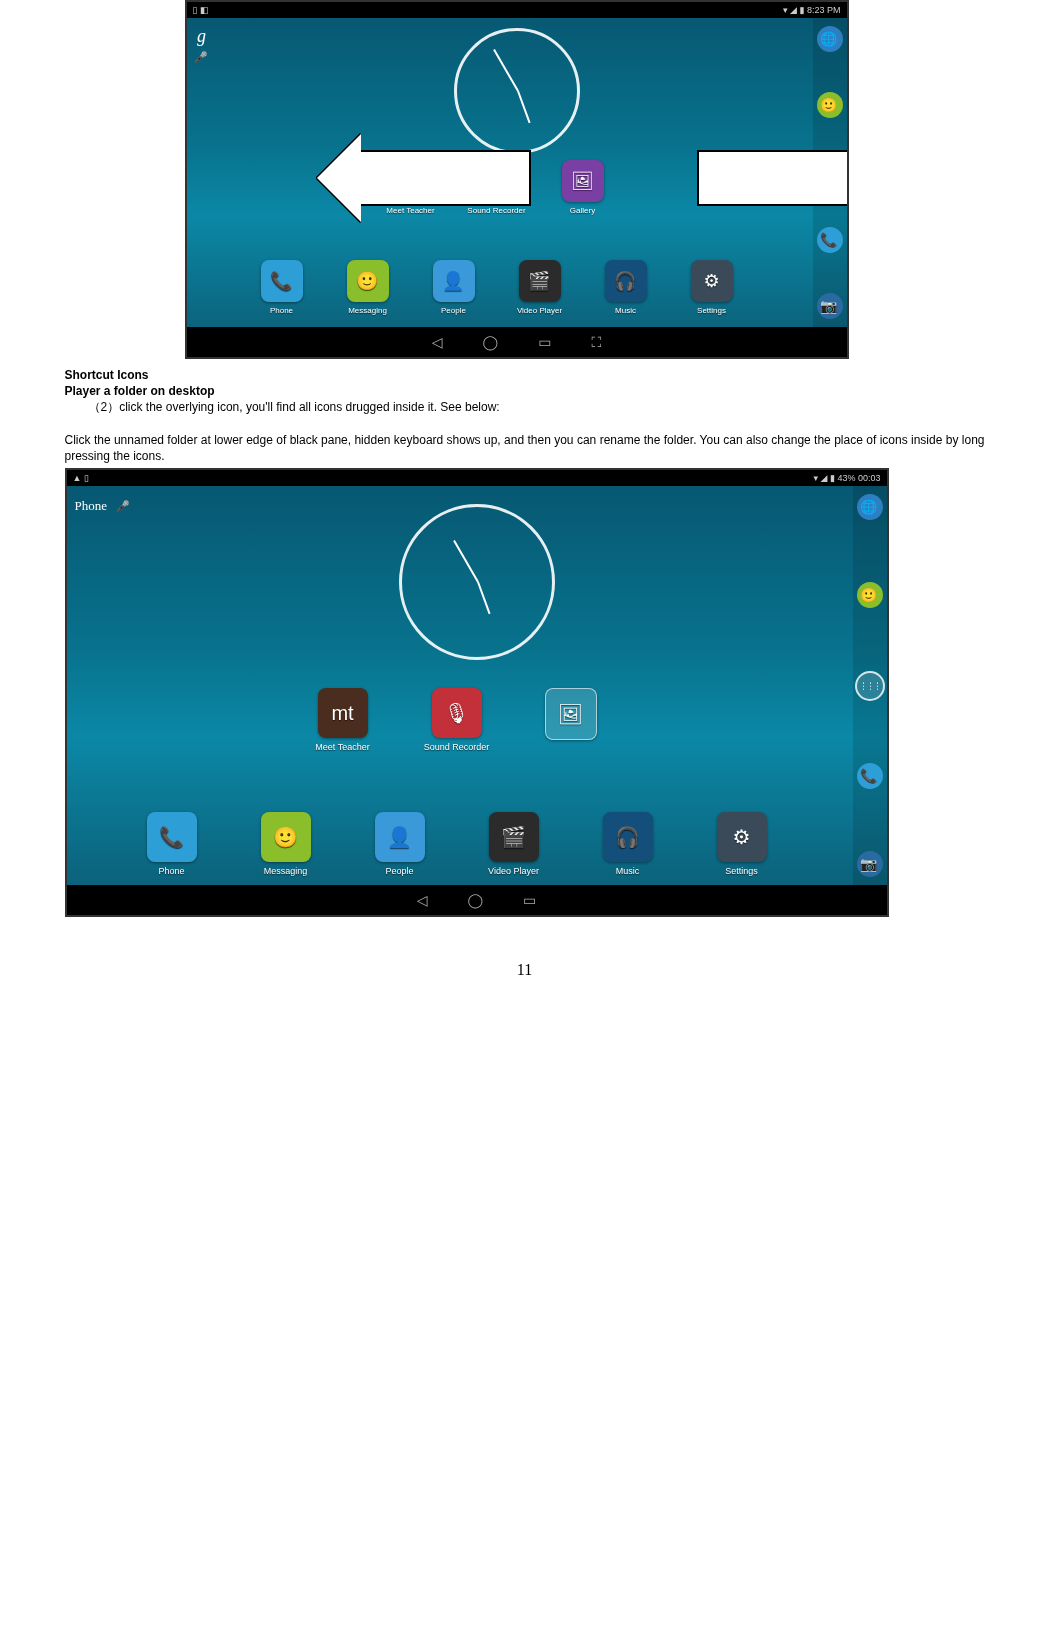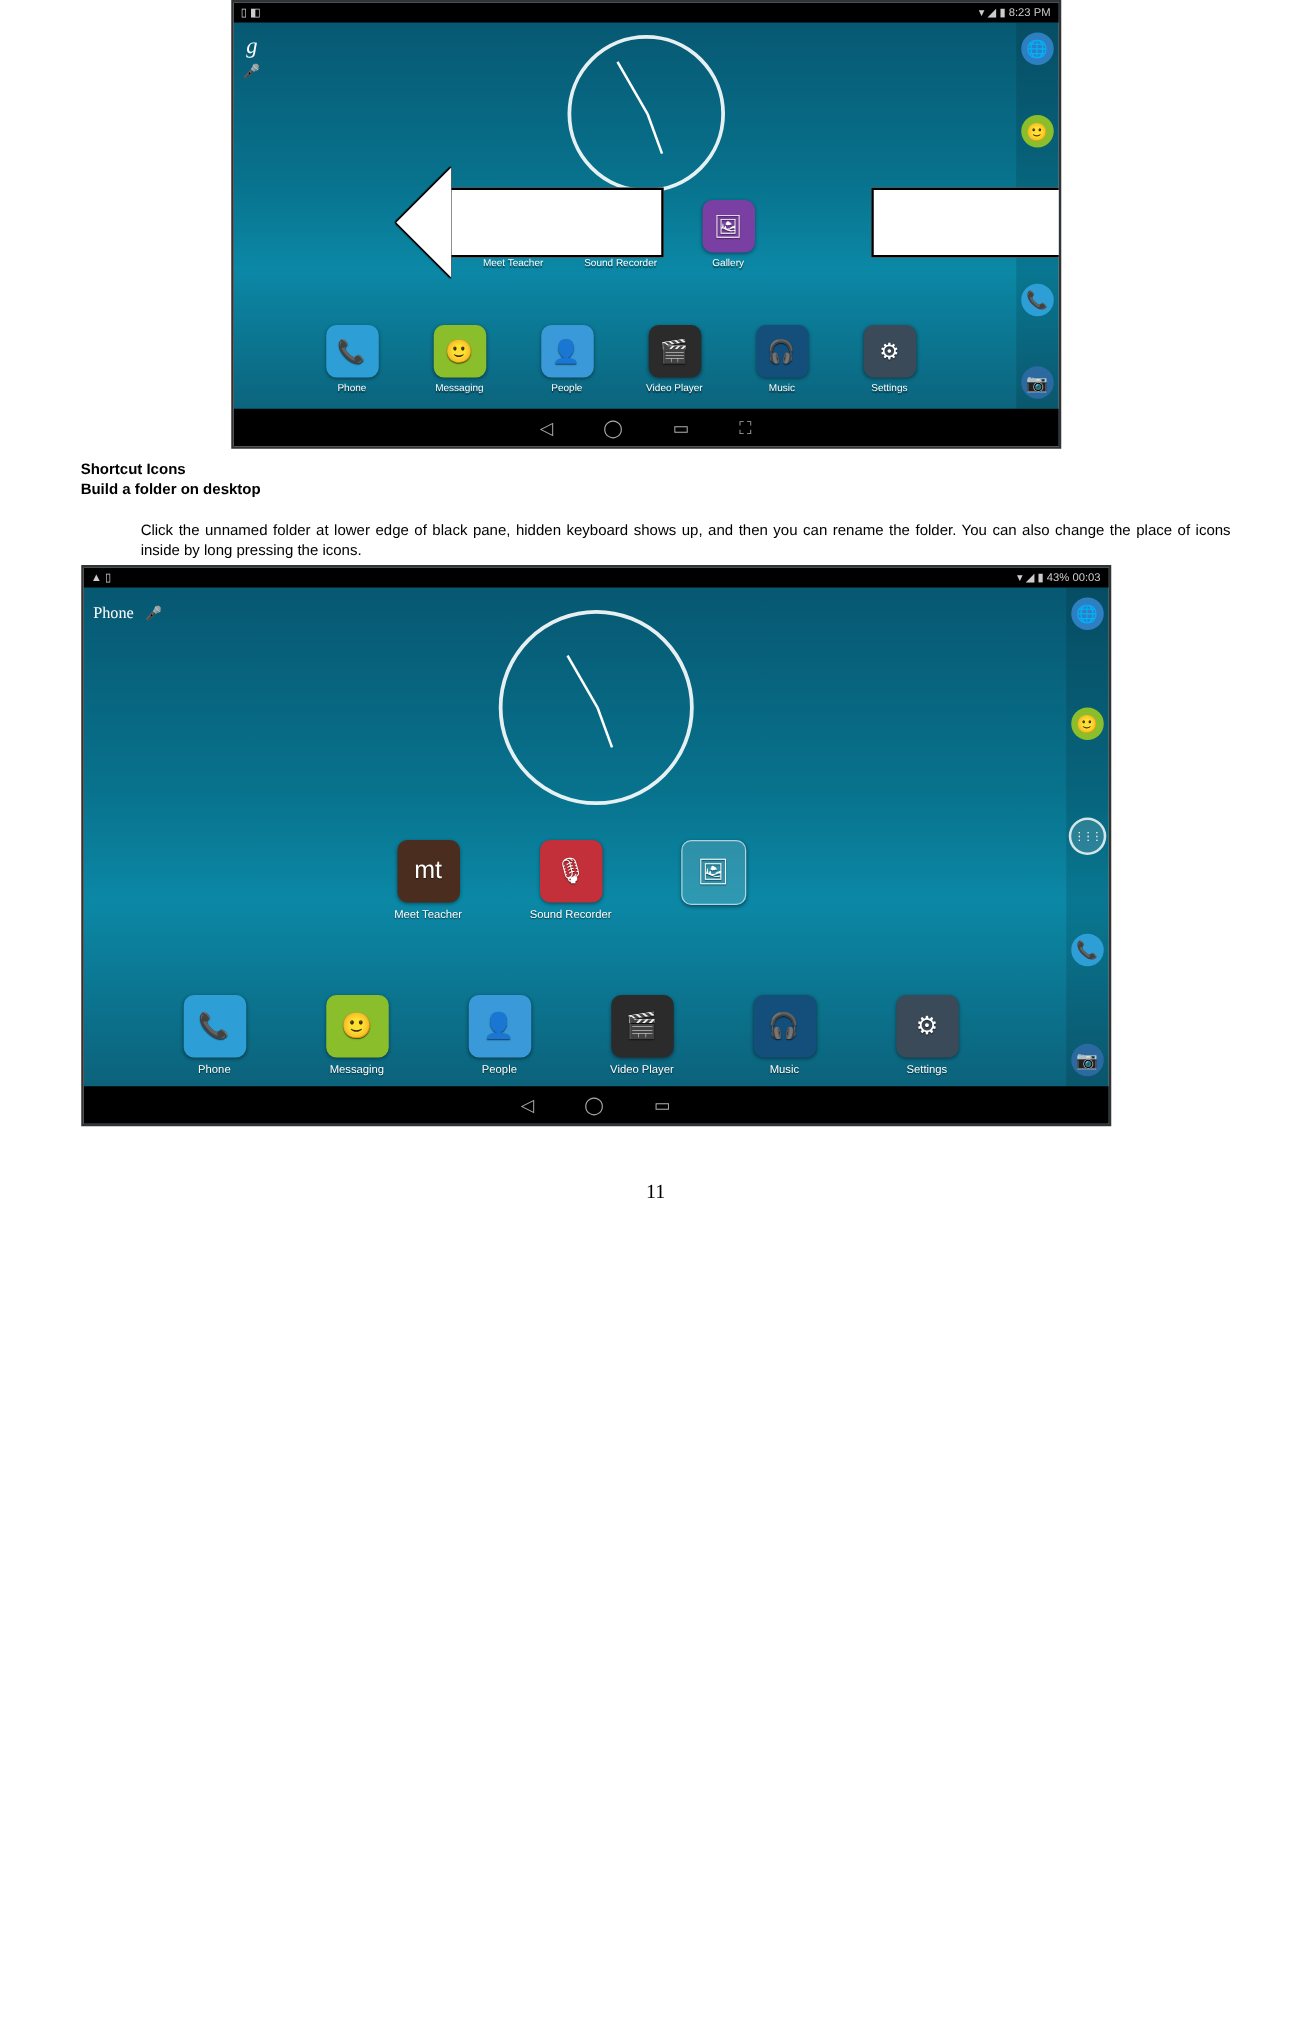--- a/index.html
+++ b/index.html
@@ -99,21 +99,21 @@
     border-bottom:44px solid transparent;
   }
   .arrow-head-l {
     left:130px;
     border-right:44px solid #fff;
     filter: drop-shadow(-1px 0 0 #000) drop-shadow(0 -1px 0 #000) drop-shadow(0 1px 0 #000);
   }
   .doc-text { font-size:12px; line-height:1.35; }
   .bold { font-weight:bold; }
   .indent { padding-left:24px; }
-  .justify { text-align:justify;margin-left:48px; }
+  .justify { text-align:justify; }
   .pagenum {
     position:absolute; bottom:6px; left:0; right:0;
     text-align:center; font-size:16px; font-family: "Times New Roman", serif;
   }
 </style>
 </head>
 <body>
 
 <div class="page">
 
@@ -187,21 +187,24 @@
       </div>
 
     <div class="white-arrow arrow-body-l"></div>
     <div class="arrow-head arrow-head-l"></div>
     <div class="white-arrow arrow-body-r"></div>
 
   </div>
 
   <div class="doc-text">
     <div class="bold">Shortcut Icons</div>
-    <div class="bold">Build a folder on desktop</div>
+    <div class="bold">Player a folder on desktop</div>
+    <div class="indent">
+      <span>（2）</span><span>click the overlying icon, you'll find all icons drugged inside it. See below:</span>
+    </div>
     <br>
     <div class="justify">Click the unnamed folder at lower edge of black pane, hidden keyboard shows up, and then you can rename the folder. You can also change the place of icons inside by long pressing the icons.</div>
   </div>
 
   <div class="screenshot ss2" style="margin-top:4px;">
     <div class="statusbar">
       <span>▲ ▯</span>
       <span>▾ ◢ ▮ 43% 00:03</span>
     </div>
     <div class="google-bar">

